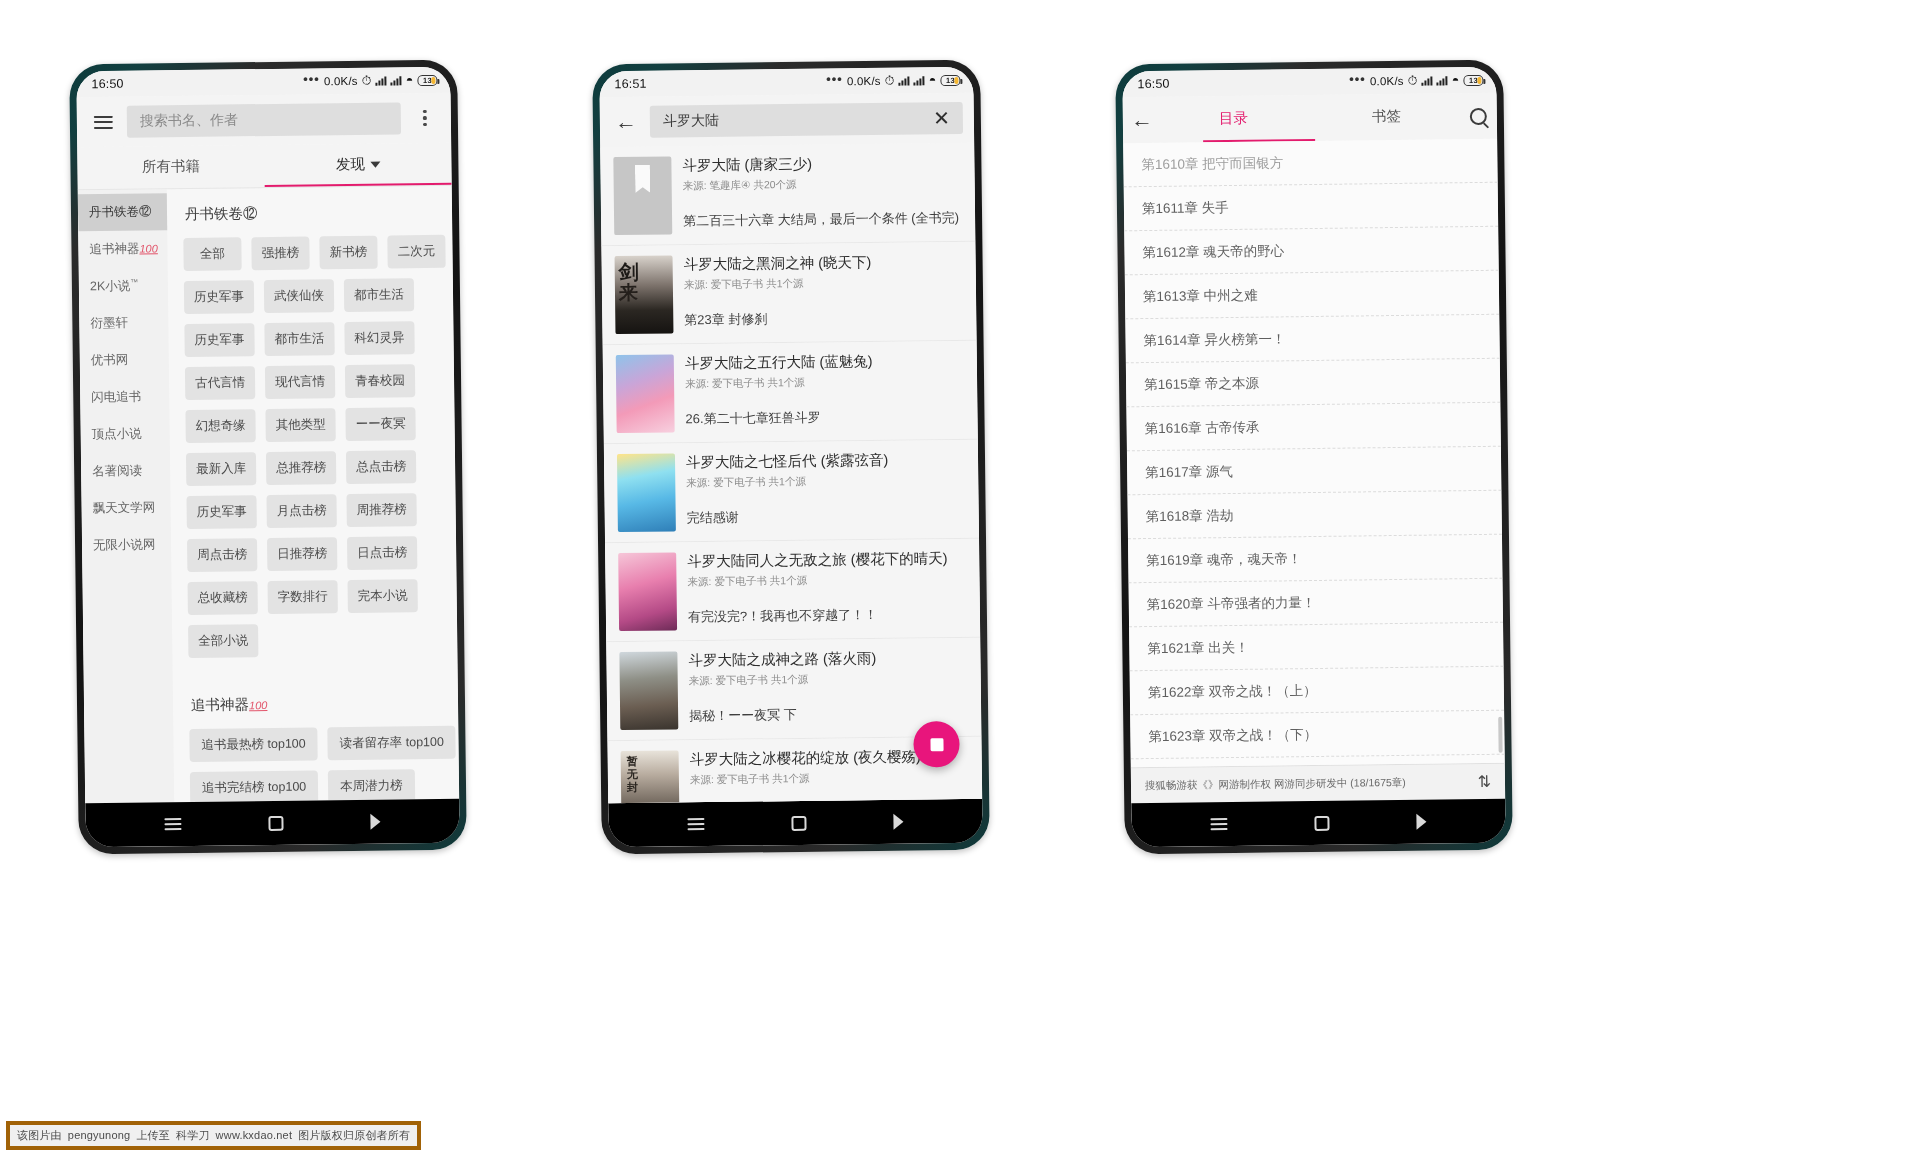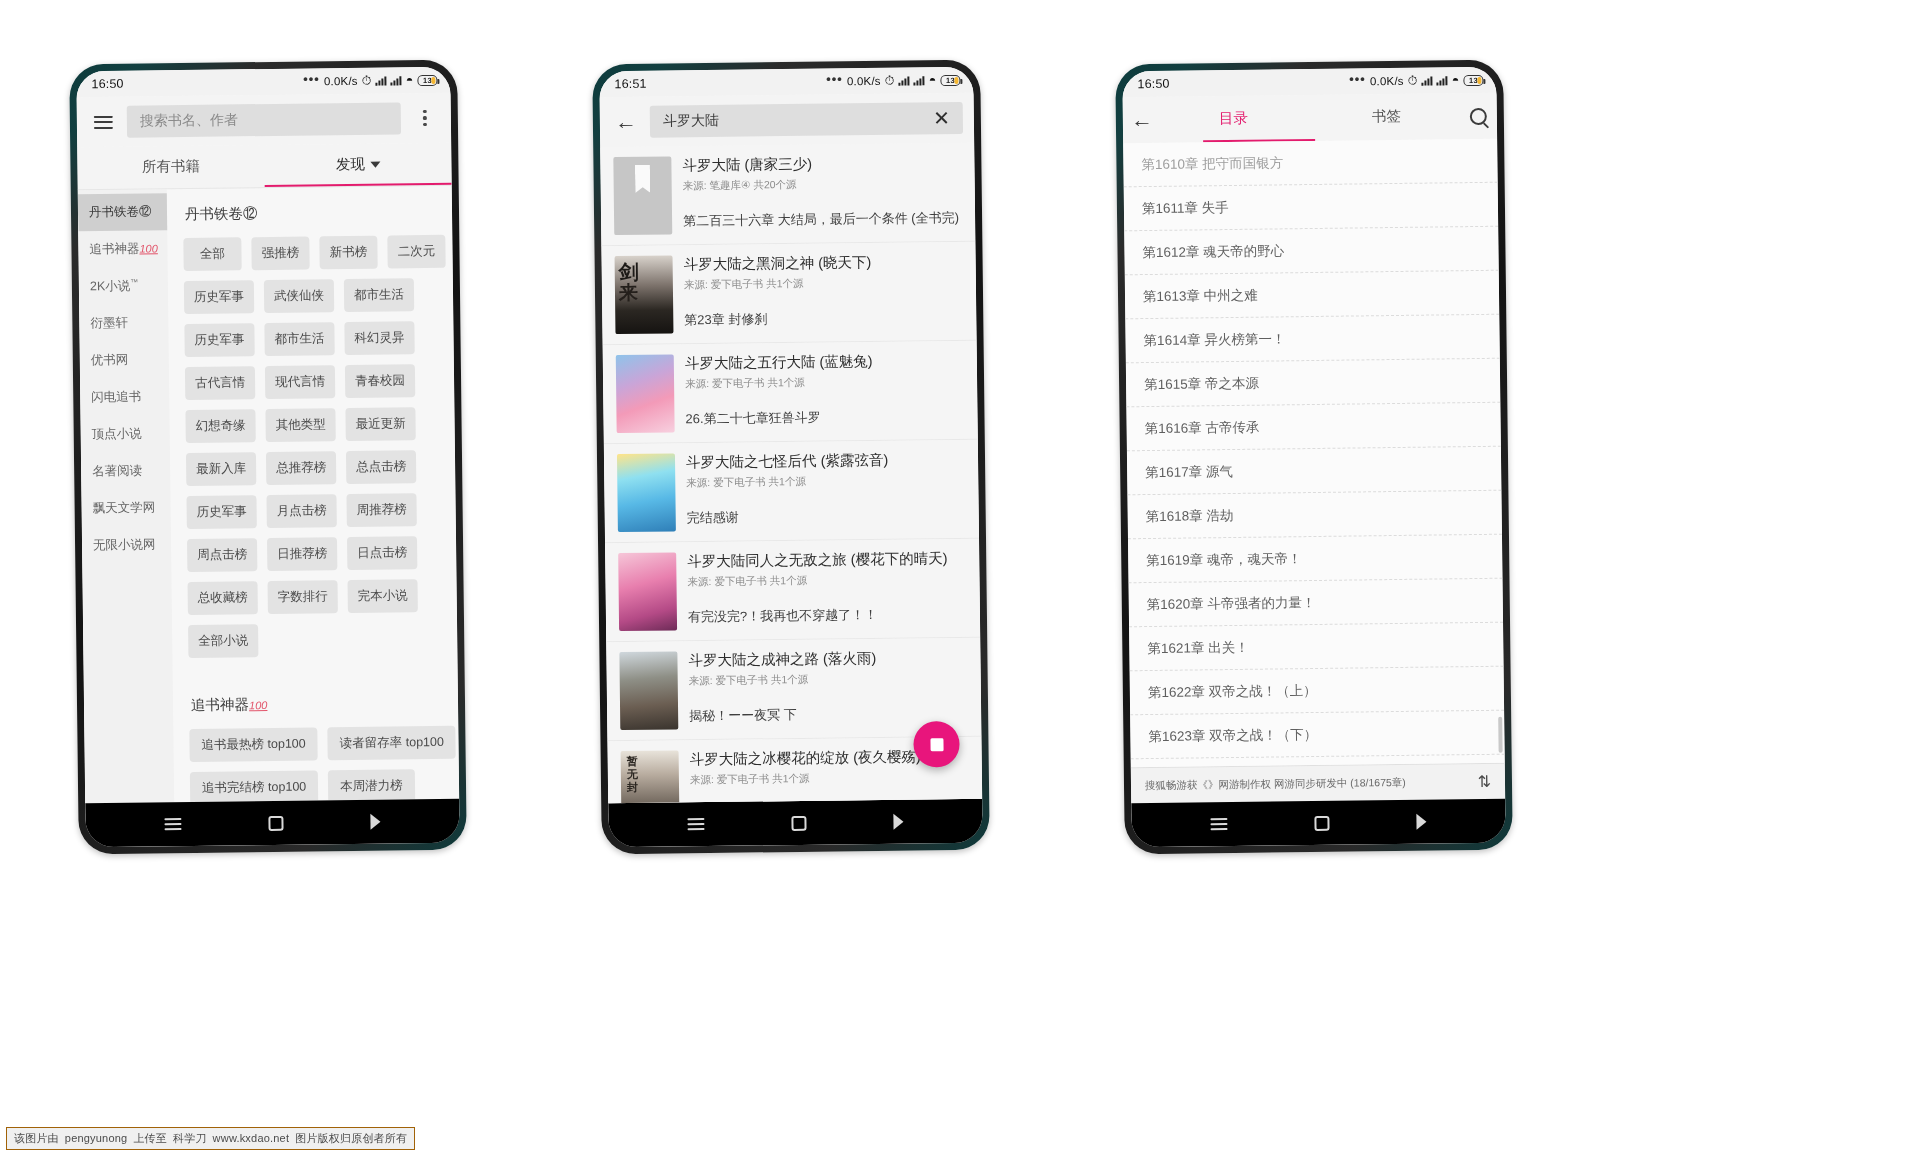--- a/index.html
+++ b/index.html
@@ -200,21 +200,21 @@
   }
   .nav-recent { width:17px; }
   .nav-recent span{display:block;height:2px;background:#d9d9d9;margin:3px 0;border-radius:1px;}
   .nav-home { width:15px;height:15px;border:2px solid #d9d9d9;border-radius:3px;}
   .nav-back { width:0;height:0;border-top:8px solid transparent;border-bottom:8px solid transparent;border-right:10px solid #d9d9d9;}
   .nav-back-wrap{transform:none;}
 
   
   .watermark {
     position:absolute; left: 6px; bottom: 6px;
-    background:#f0f0f0; border:1px solid #a16207;
+    background:#f0f0f0; border:4px solid #a16207;
     font-size: 11px; color:#4b4b4b; padding: 3px 7px;
     white-space:nowrap; letter-spacing:.2px;
   }
   .watermark .sep { display:inline-block; width:6px; }
 </style>
 </head>
 <body>
 
 <div class="stage">
 
@@ -310,21 +310,21 @@
             <div class="chip">科幻灵异</div>
           </div>
           <div class="chiprow">
             <div class="chip">古代言情</div>
             <div class="chip">现代言情</div>
             <div class="chip">青春校园</div>
           </div>
           <div class="chiprow">
             <div class="chip">幻想奇缘</div>
             <div class="chip">其他类型</div>
-            <div class="chip">最近更新</div>
+            <div class="chip">ーー夜冥</div>
           </div>
           <div class="chiprow">
             <div class="chip">最新入库</div>
             <div class="chip">总推荐榜</div>
             <div class="chip">总点击榜</div>
           </div>
           <div class="chiprow">
             <div class="chip">历史军事</div>
             <div class="chip">月点击榜</div>
             <div class="chip">周推荐榜</div>

